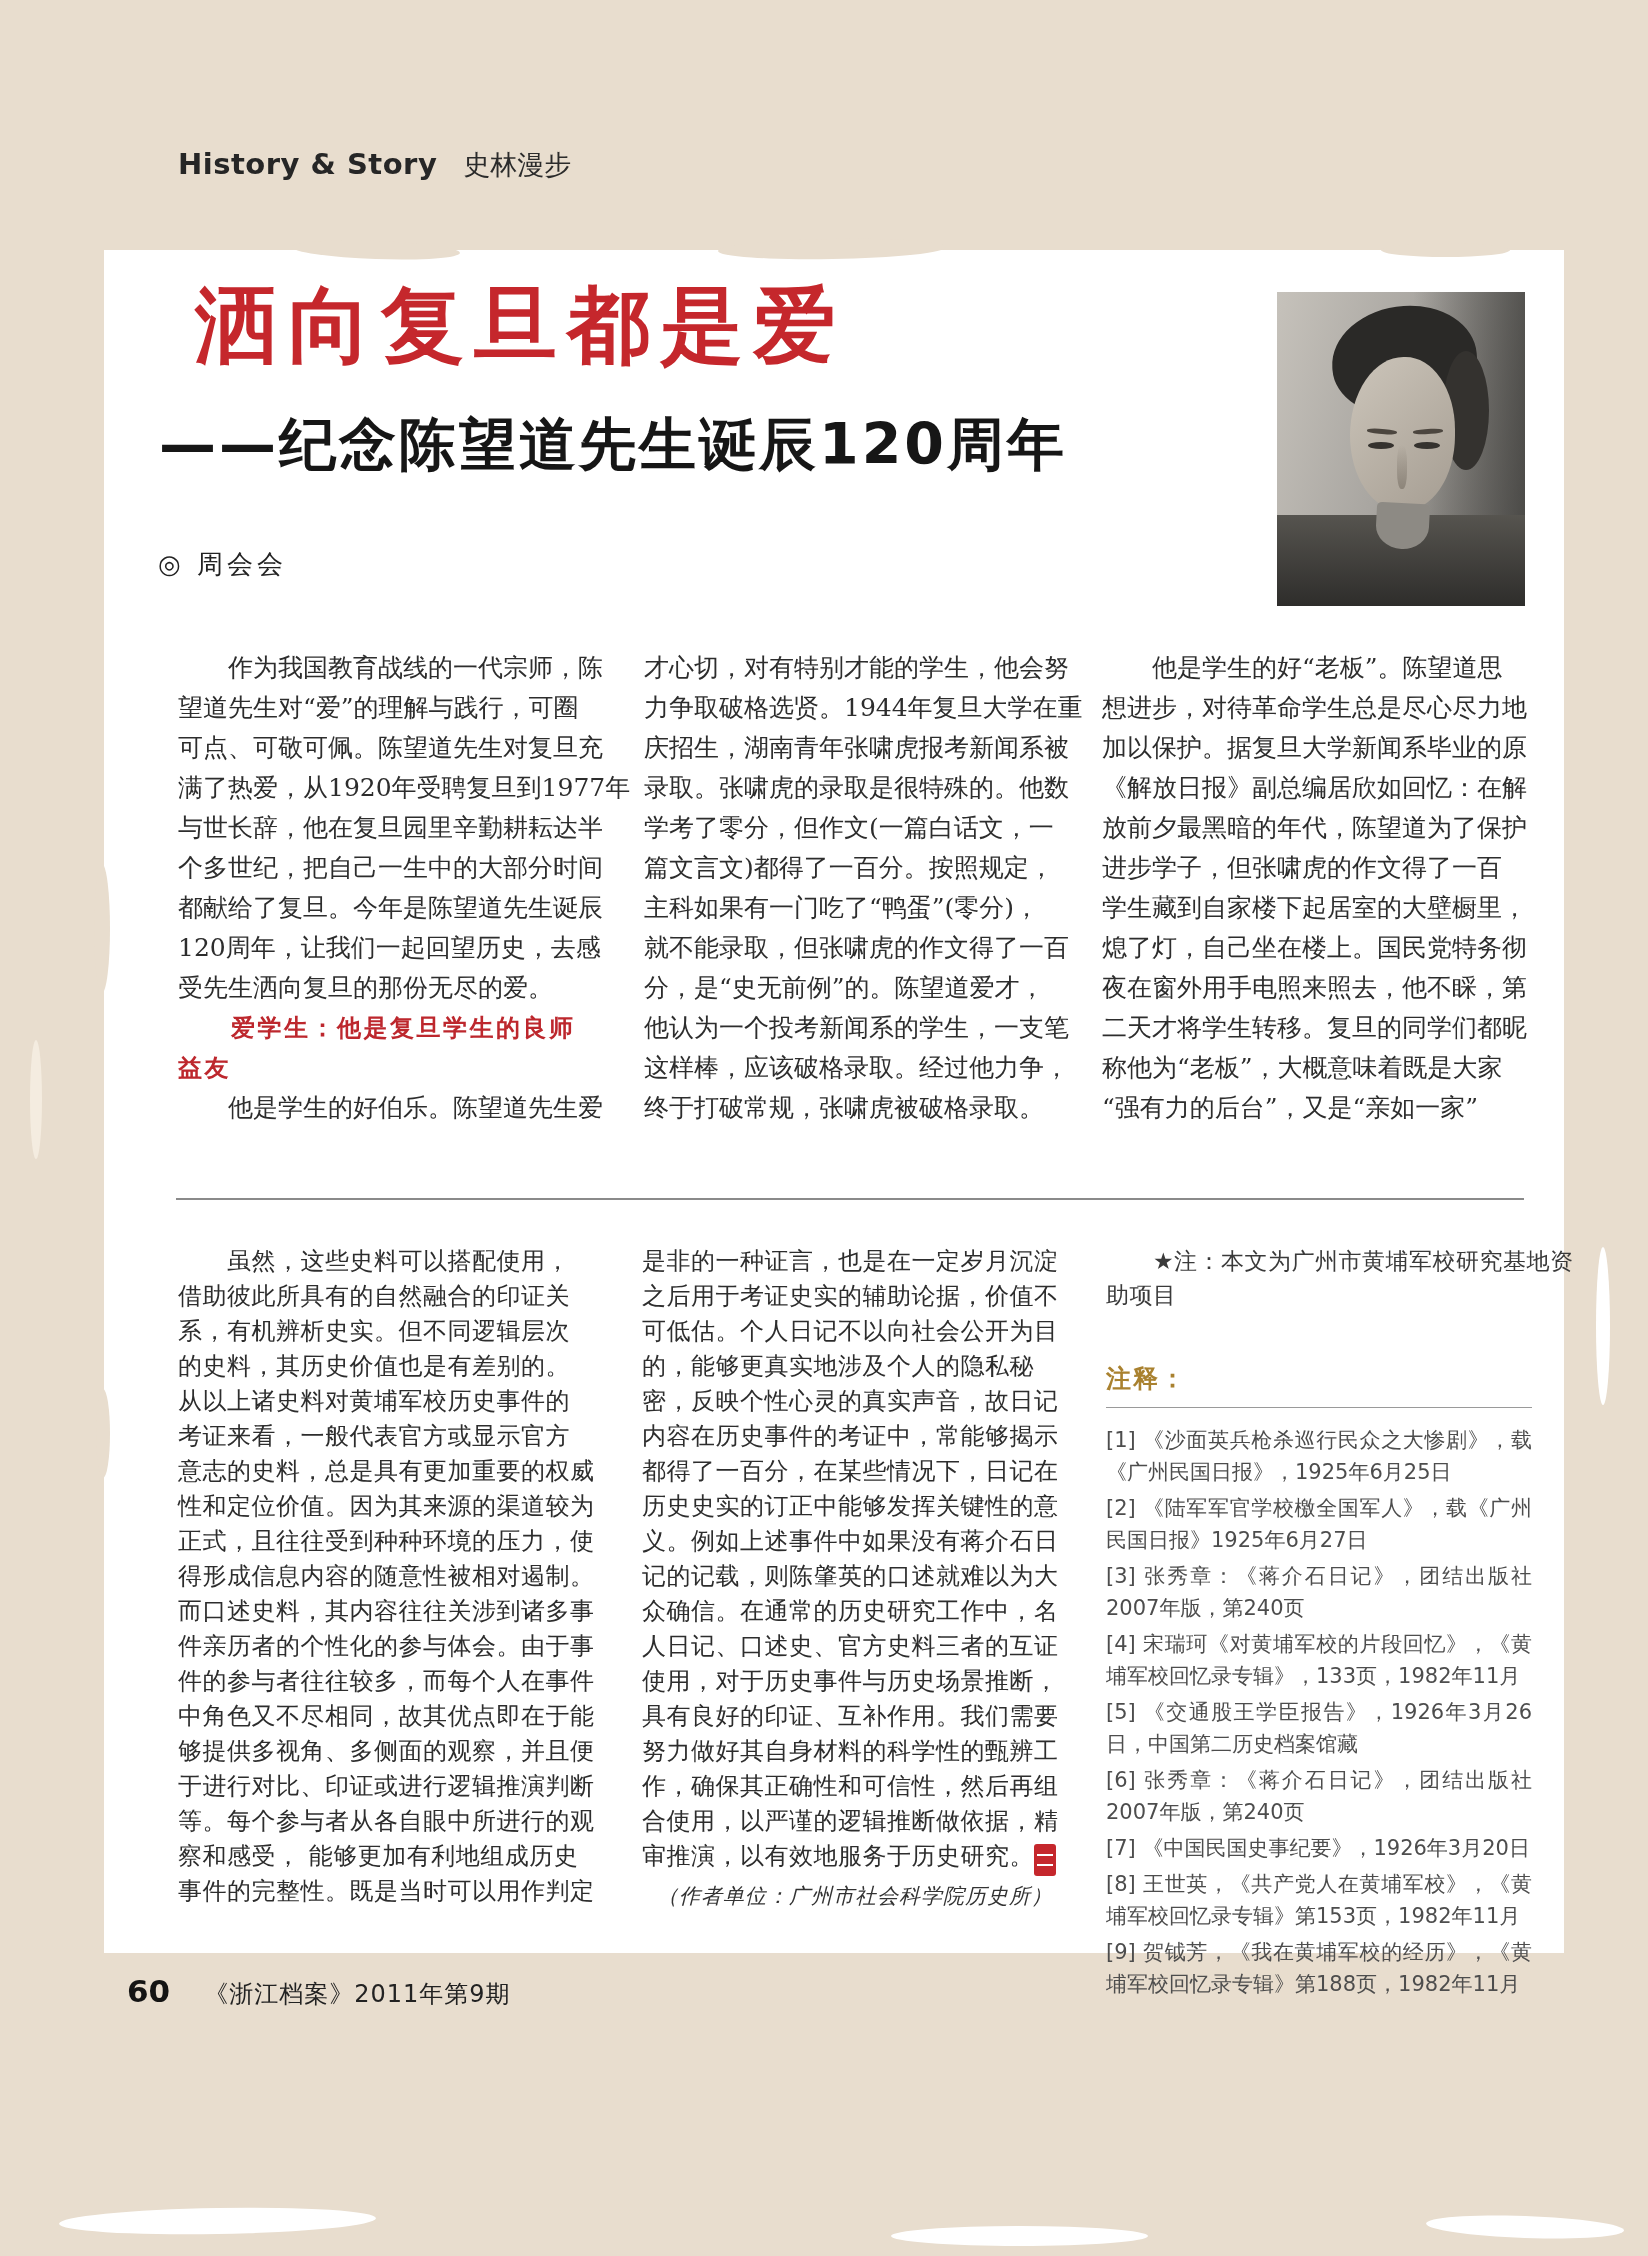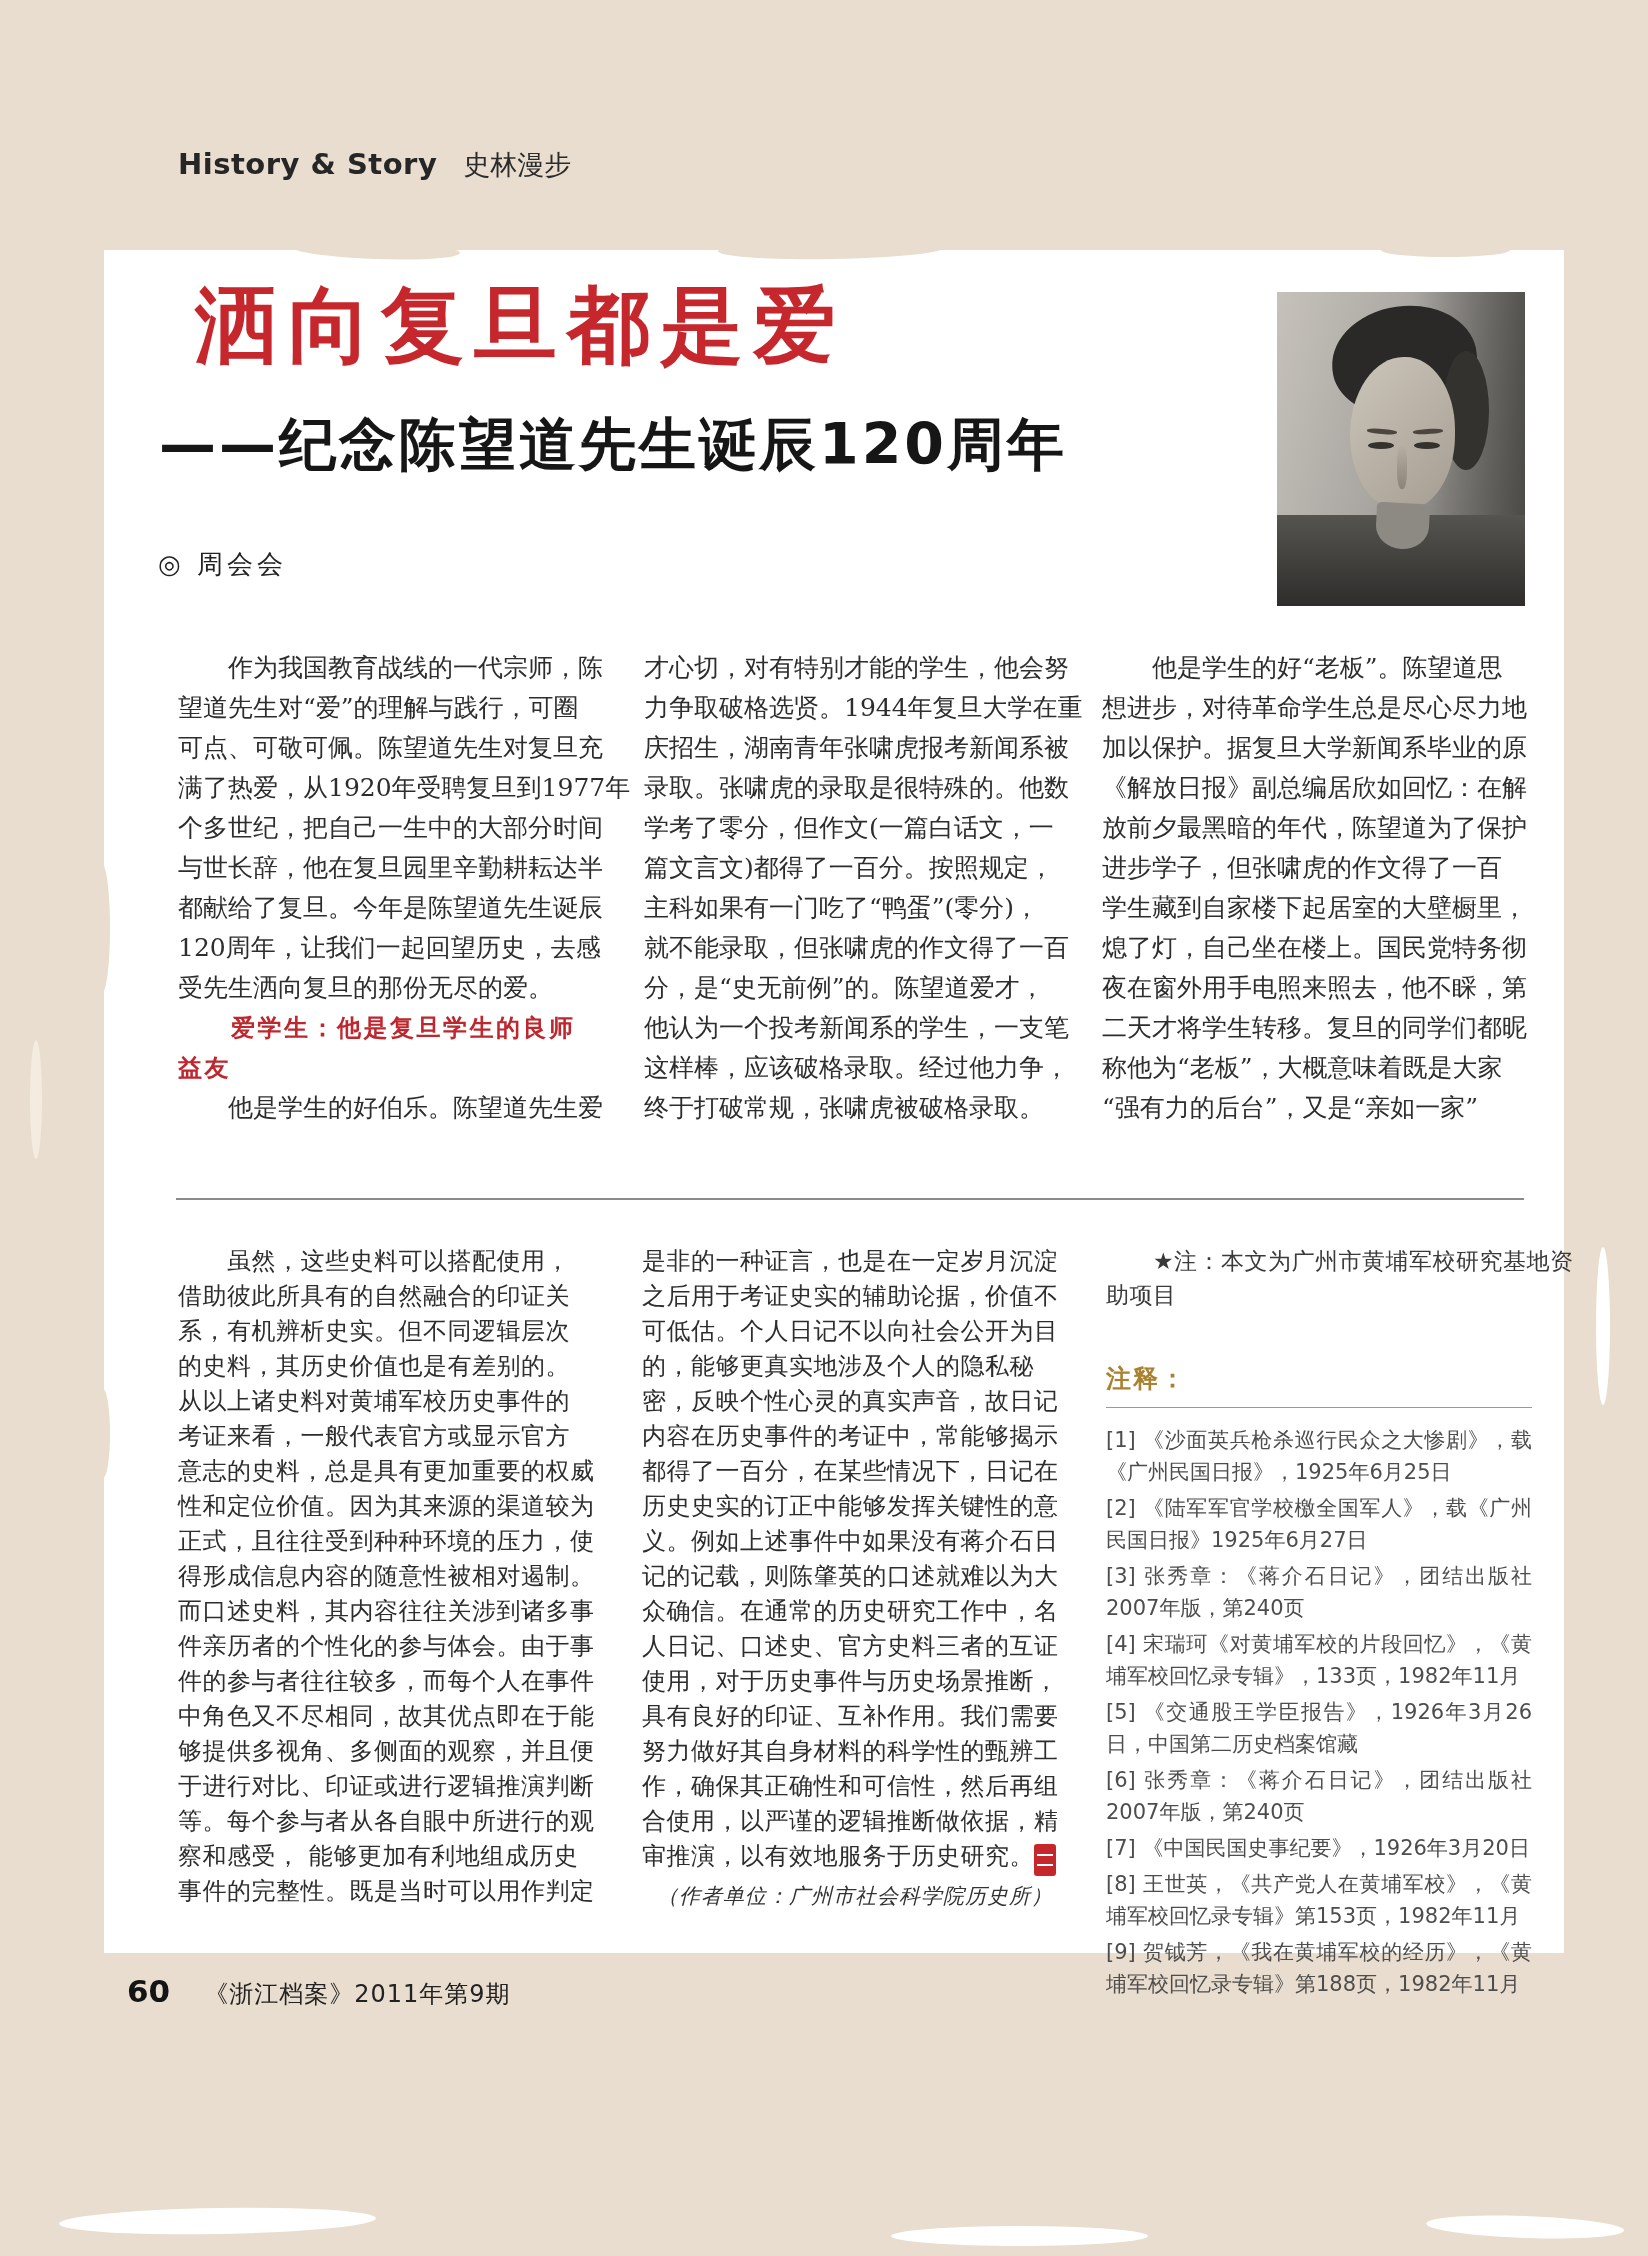--- a/index.html
+++ b/index.html
@@ -150,22 +150,22 @@
       <div class="ph ph-robe"></div>
       <div class="ph ph-collar"></div>
     </div>
 
     <div class="tcol" style="left:74px;">
       <div>
           <div class="tline">　　作为我国教育战线的一代宗师，陈</div>
           <div class="tline">望道先生对“爱”的理解与践行，可圈</div>
           <div class="tline">可点、可敬可佩。陈望道先生对复旦充</div>
           <div class="tline">满了热爱，从1920年受聘复旦到1977年</div>
+          <div class="tline">与世长辞，他在复旦园里辛勤耕耘达半</div>
           <div class="tline">个多世纪，把自己一生中的大部分时间</div>
-          <div class="tline">与世长辞，他在复旦园里辛勤耕耘达半</div>
           <div class="tline">都献给了复旦。今年是陈望道先生诞辰</div>
           <div class="tline">120周年，让我们一起回望历史，去感</div>
           <div class="tline">受先生洒向复旦的那份无尽的爱。</div>
         </div>
       <div class="red-sub">
           <div class="tline">　　爱学生：他是复旦学生的良师</div>
           <div class="tline">益友</div>
         </div>
       <div>
           <div class="tline">　　他是学生的好伯乐。陈望道先生爱</div>

